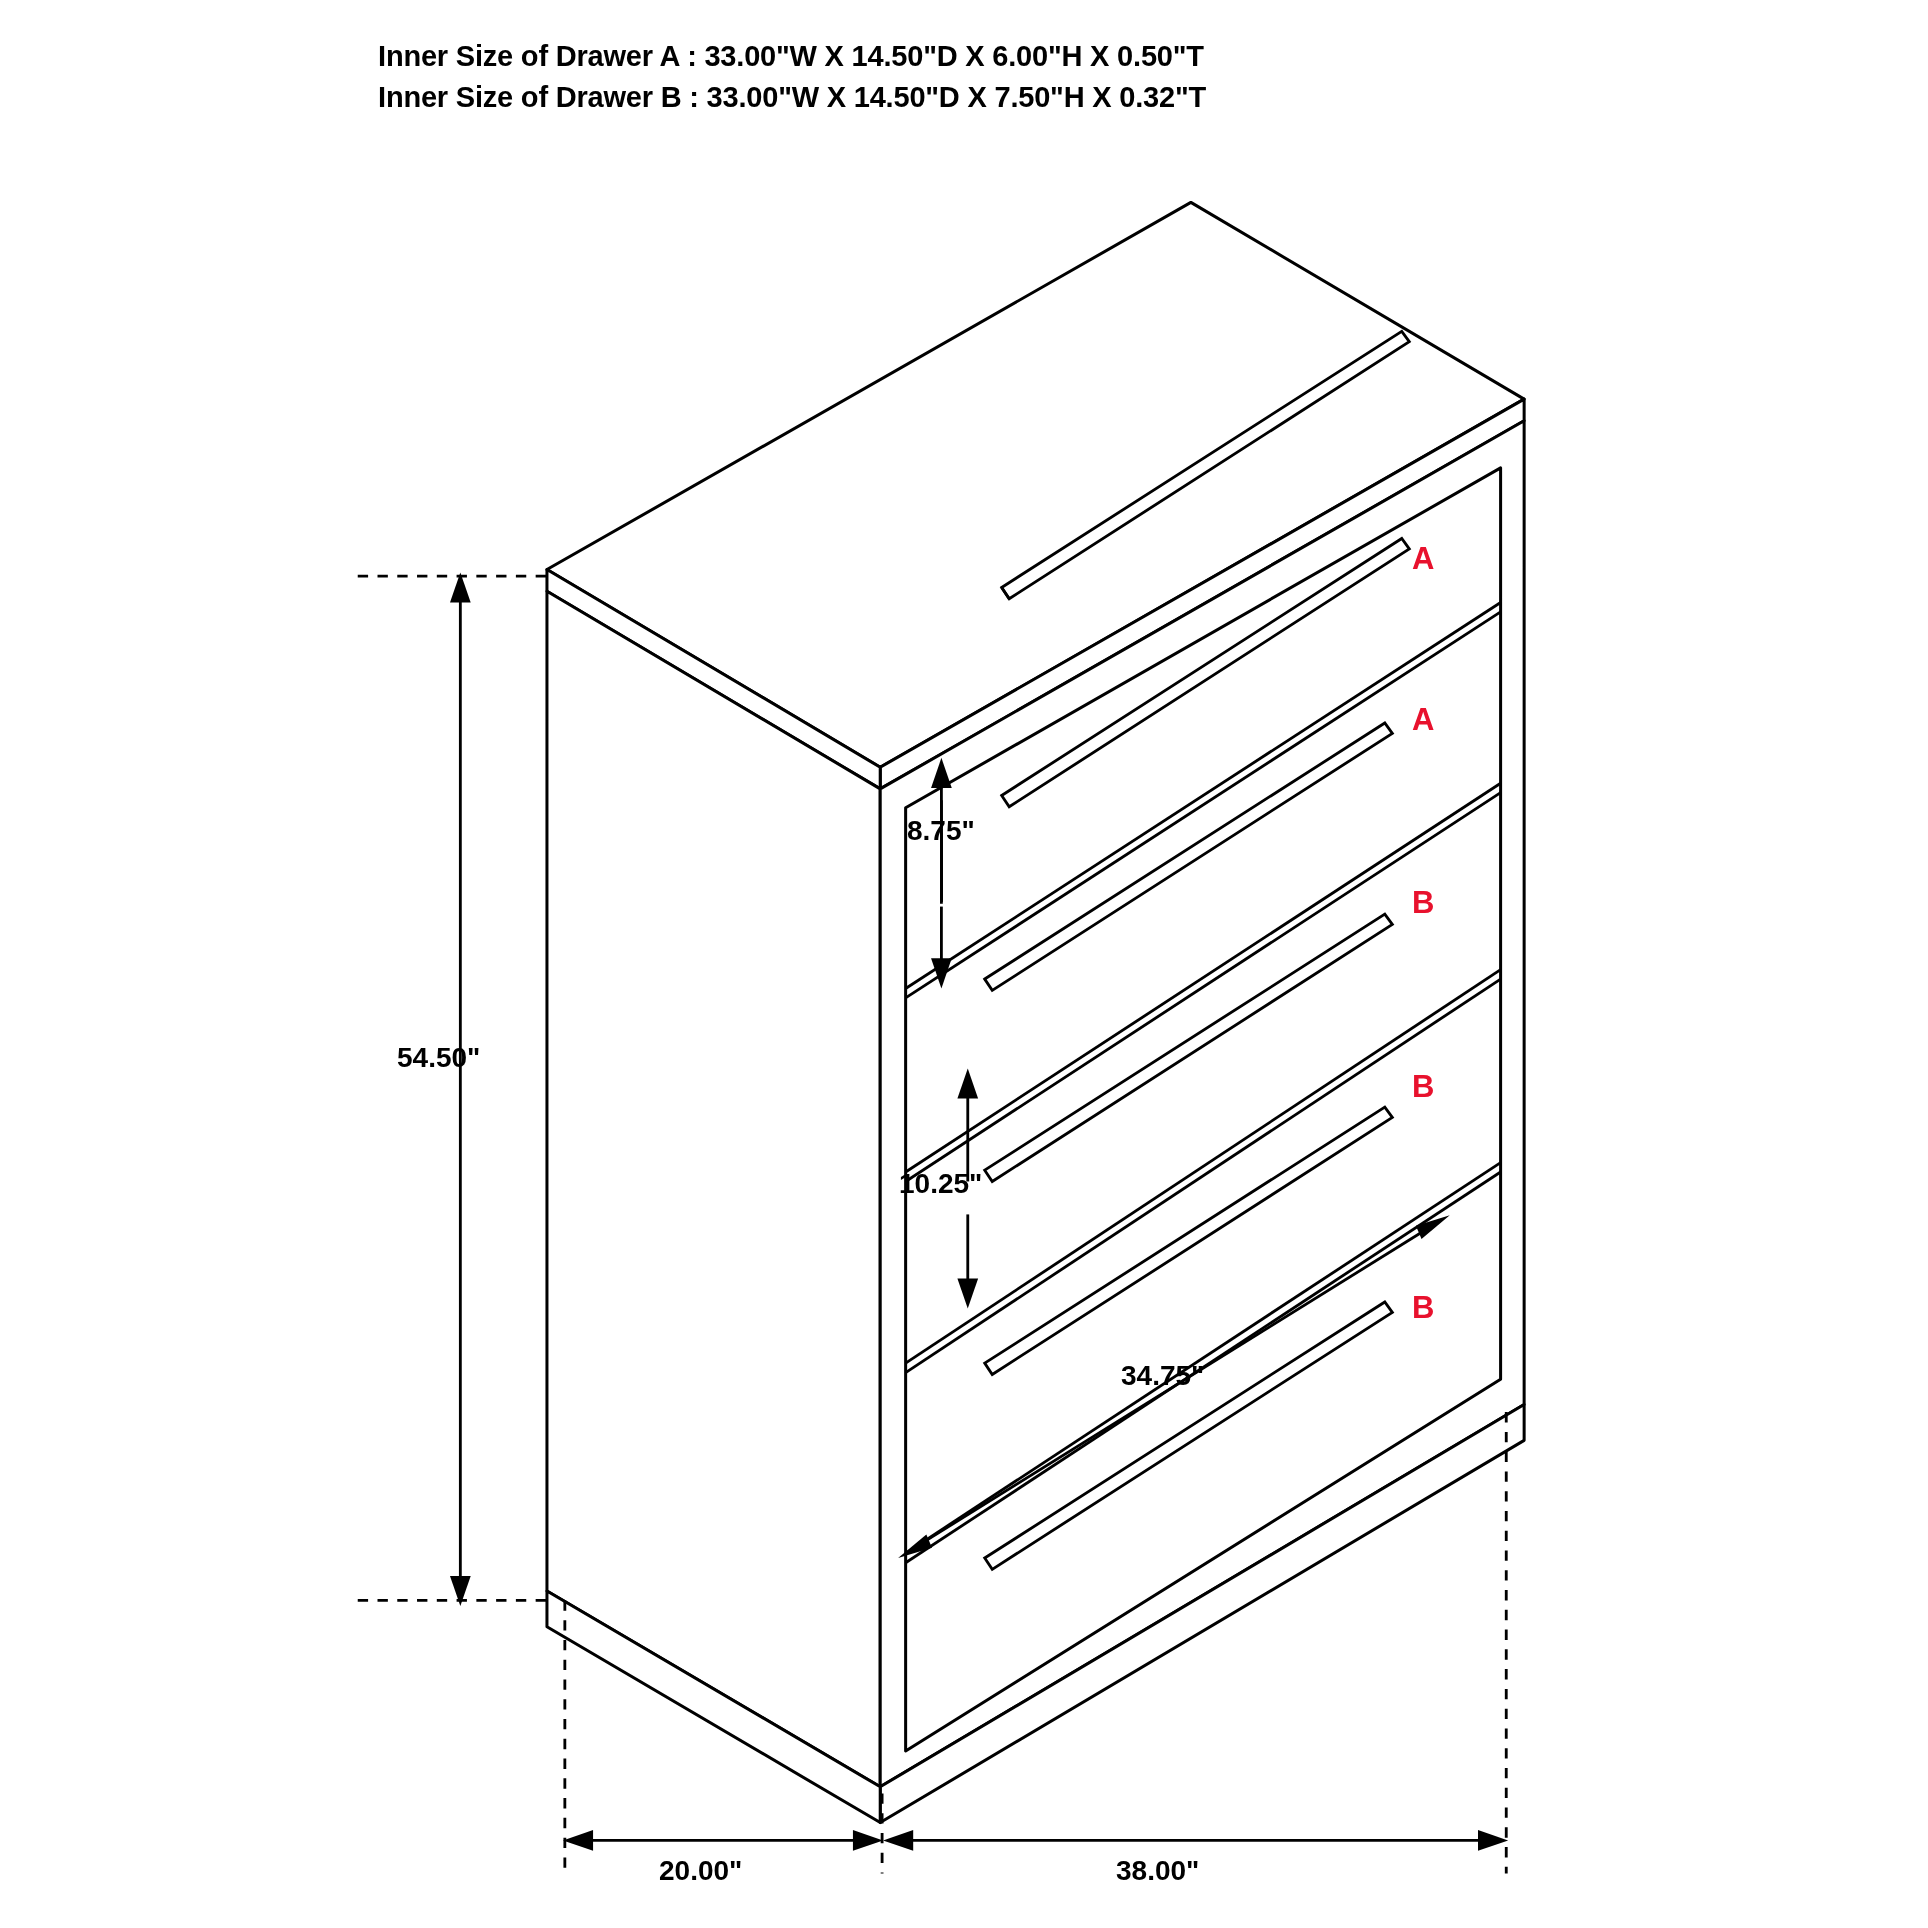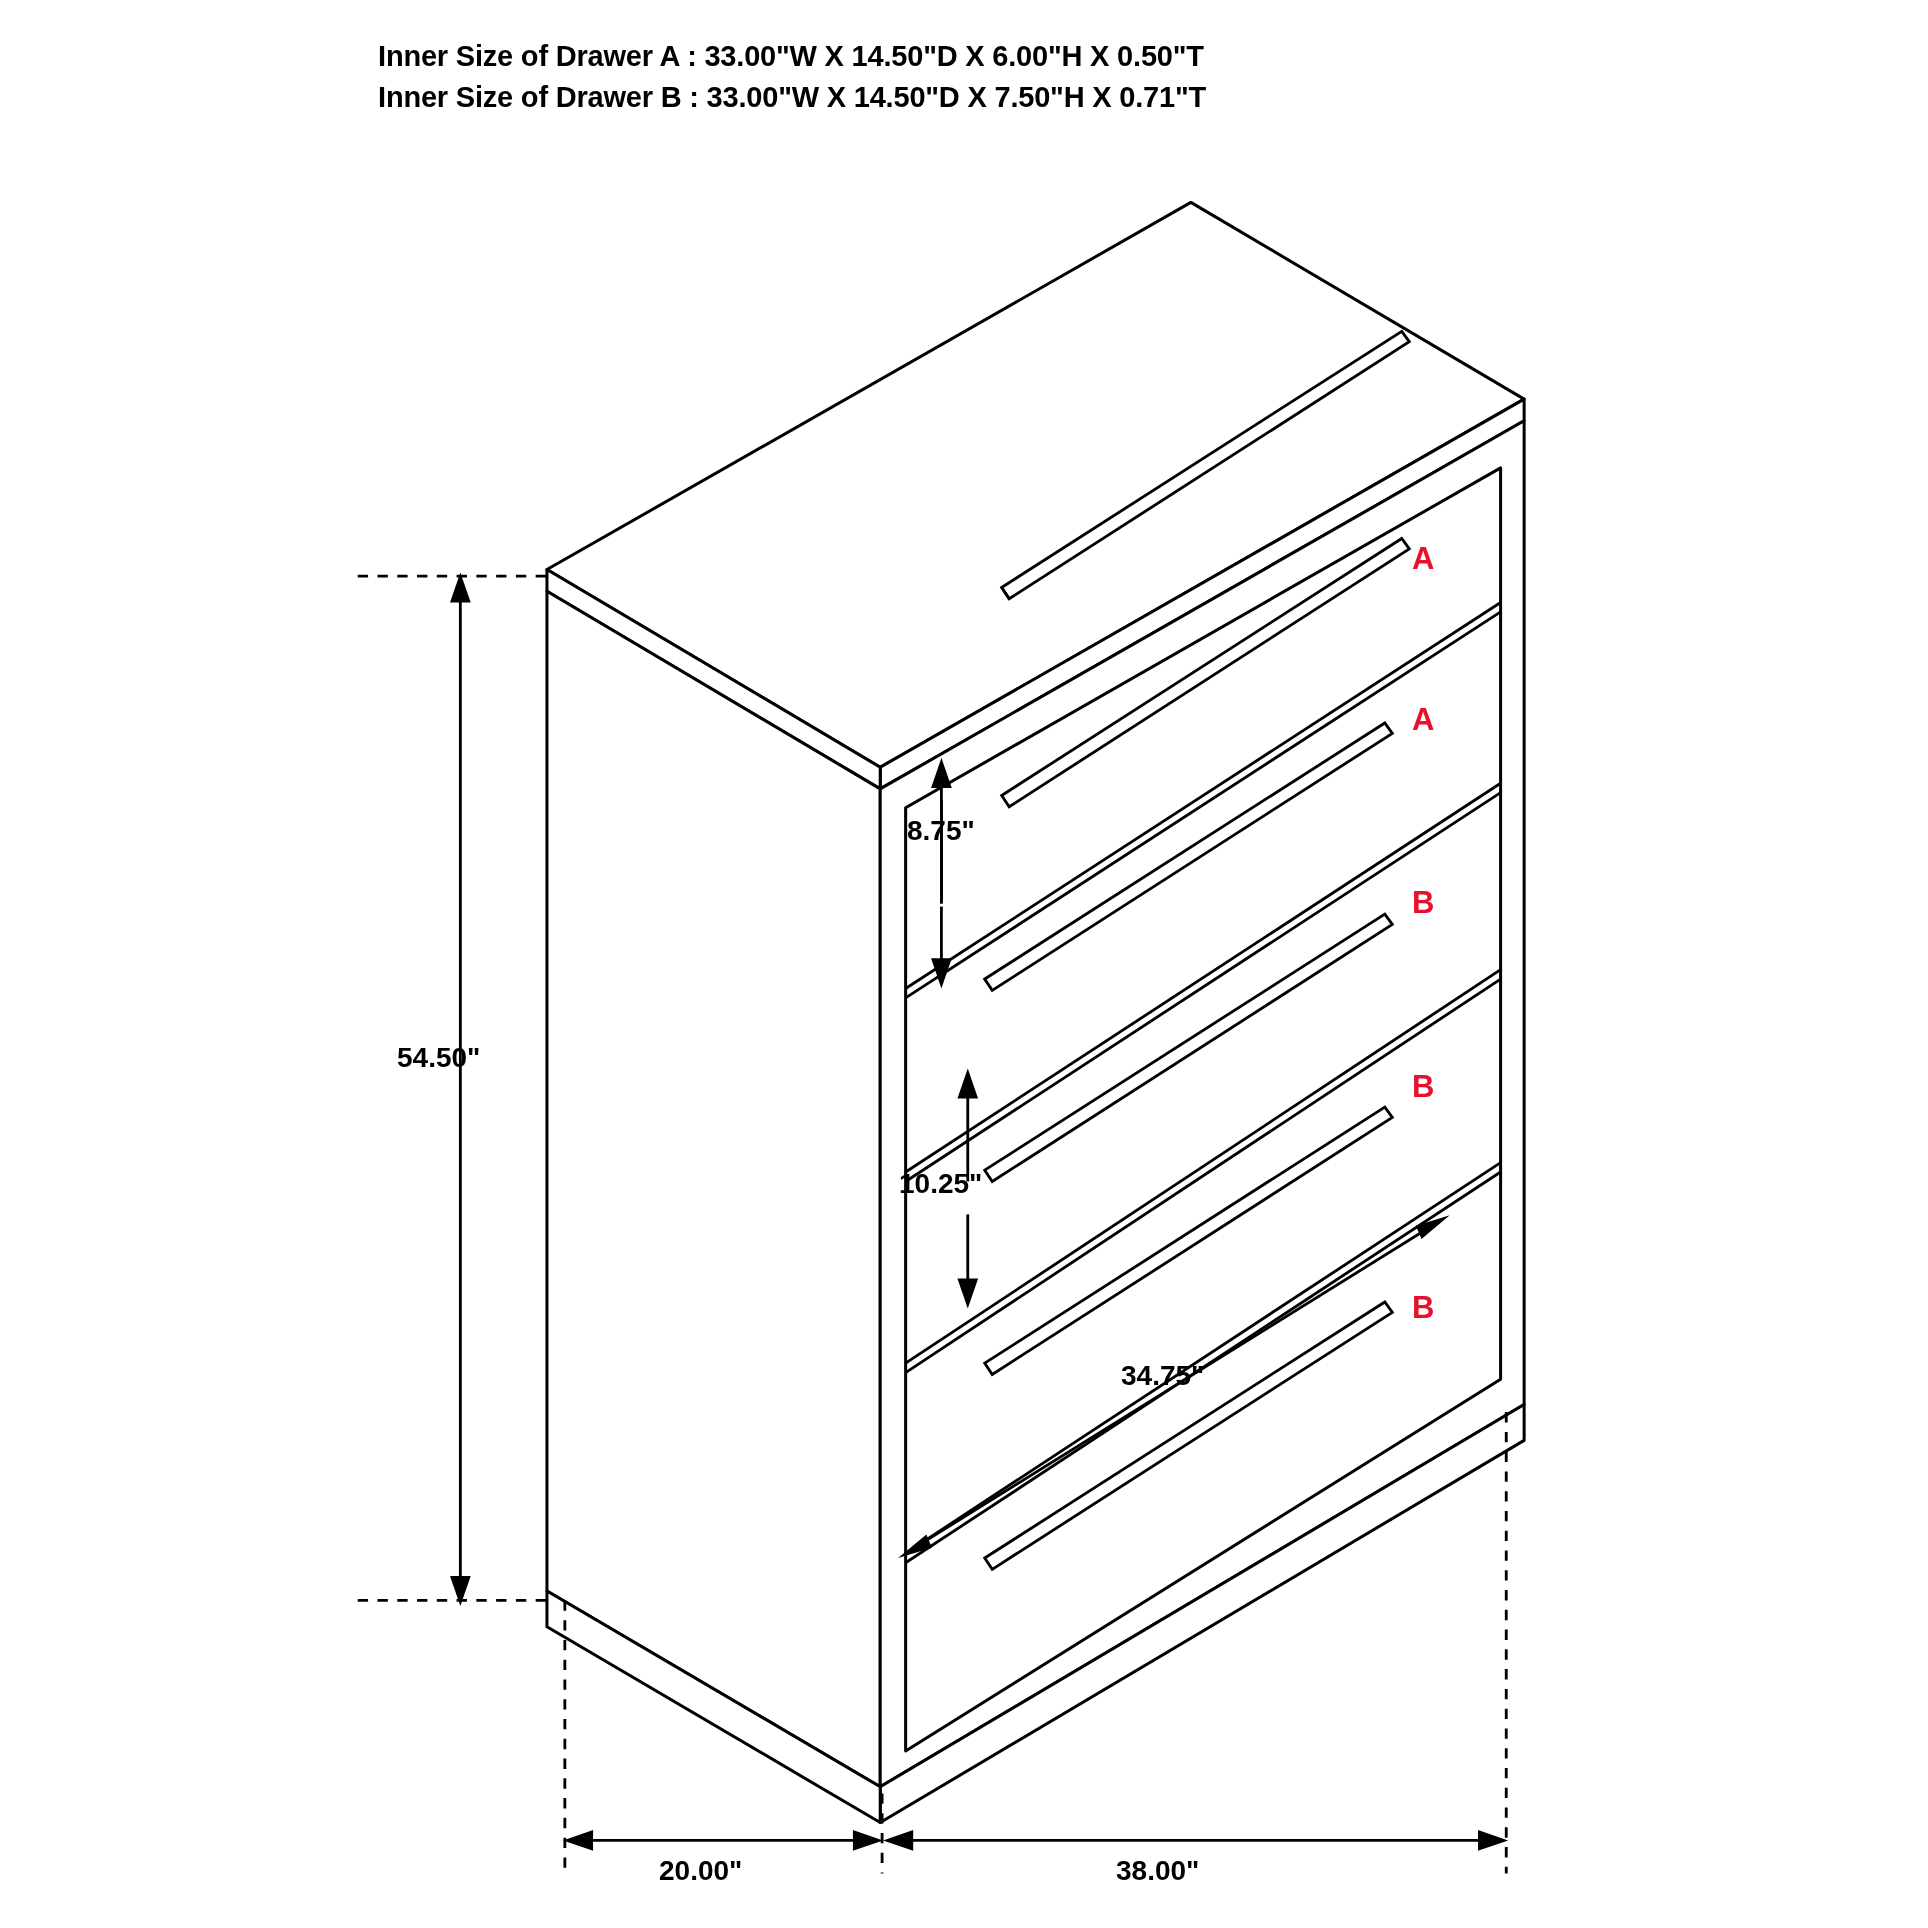--- a/index.html
+++ b/index.html
@@ -58,21 +58,21 @@
     white-space: nowrap;
   }
 </style>
 </head>
 <body>
 
 <div id="stage">
 
   <div id="hdr-wrap">
     <div class="hdr-line">Inner Size of Drawer A : 33.00"W X 14.50"D X 6.00"H X 0.50"T</div>
-    <div class="hdr-line">Inner Size of Drawer B : 33.00"W X 14.50"D X 7.50"H X 0.71"T</div>
+    <div class="hdr-line">Inner Size of Drawer B : 33.00"W X 14.50"D X 7.50"H X 0.32"T</div>
   </div>
 
   <svg class="diagram" viewBox="0 0 2048 2048">
     <defs>
       <marker id="arrUp" markerWidth="14" markerHeight="14" refX="7" refY="11" orient="auto">
         <path d="M7 0 L13 13 L1 13 Z" fill="#000"></path>
       </marker>
       <marker id="arrHead" markerWidth="16" markerHeight="16" refX="13" refY="5" orient="auto" markerUnits="userSpaceOnUse">
         <path d="M0 0 L14 5 L0 10 Z" fill="#000"></path>
       </marker>

